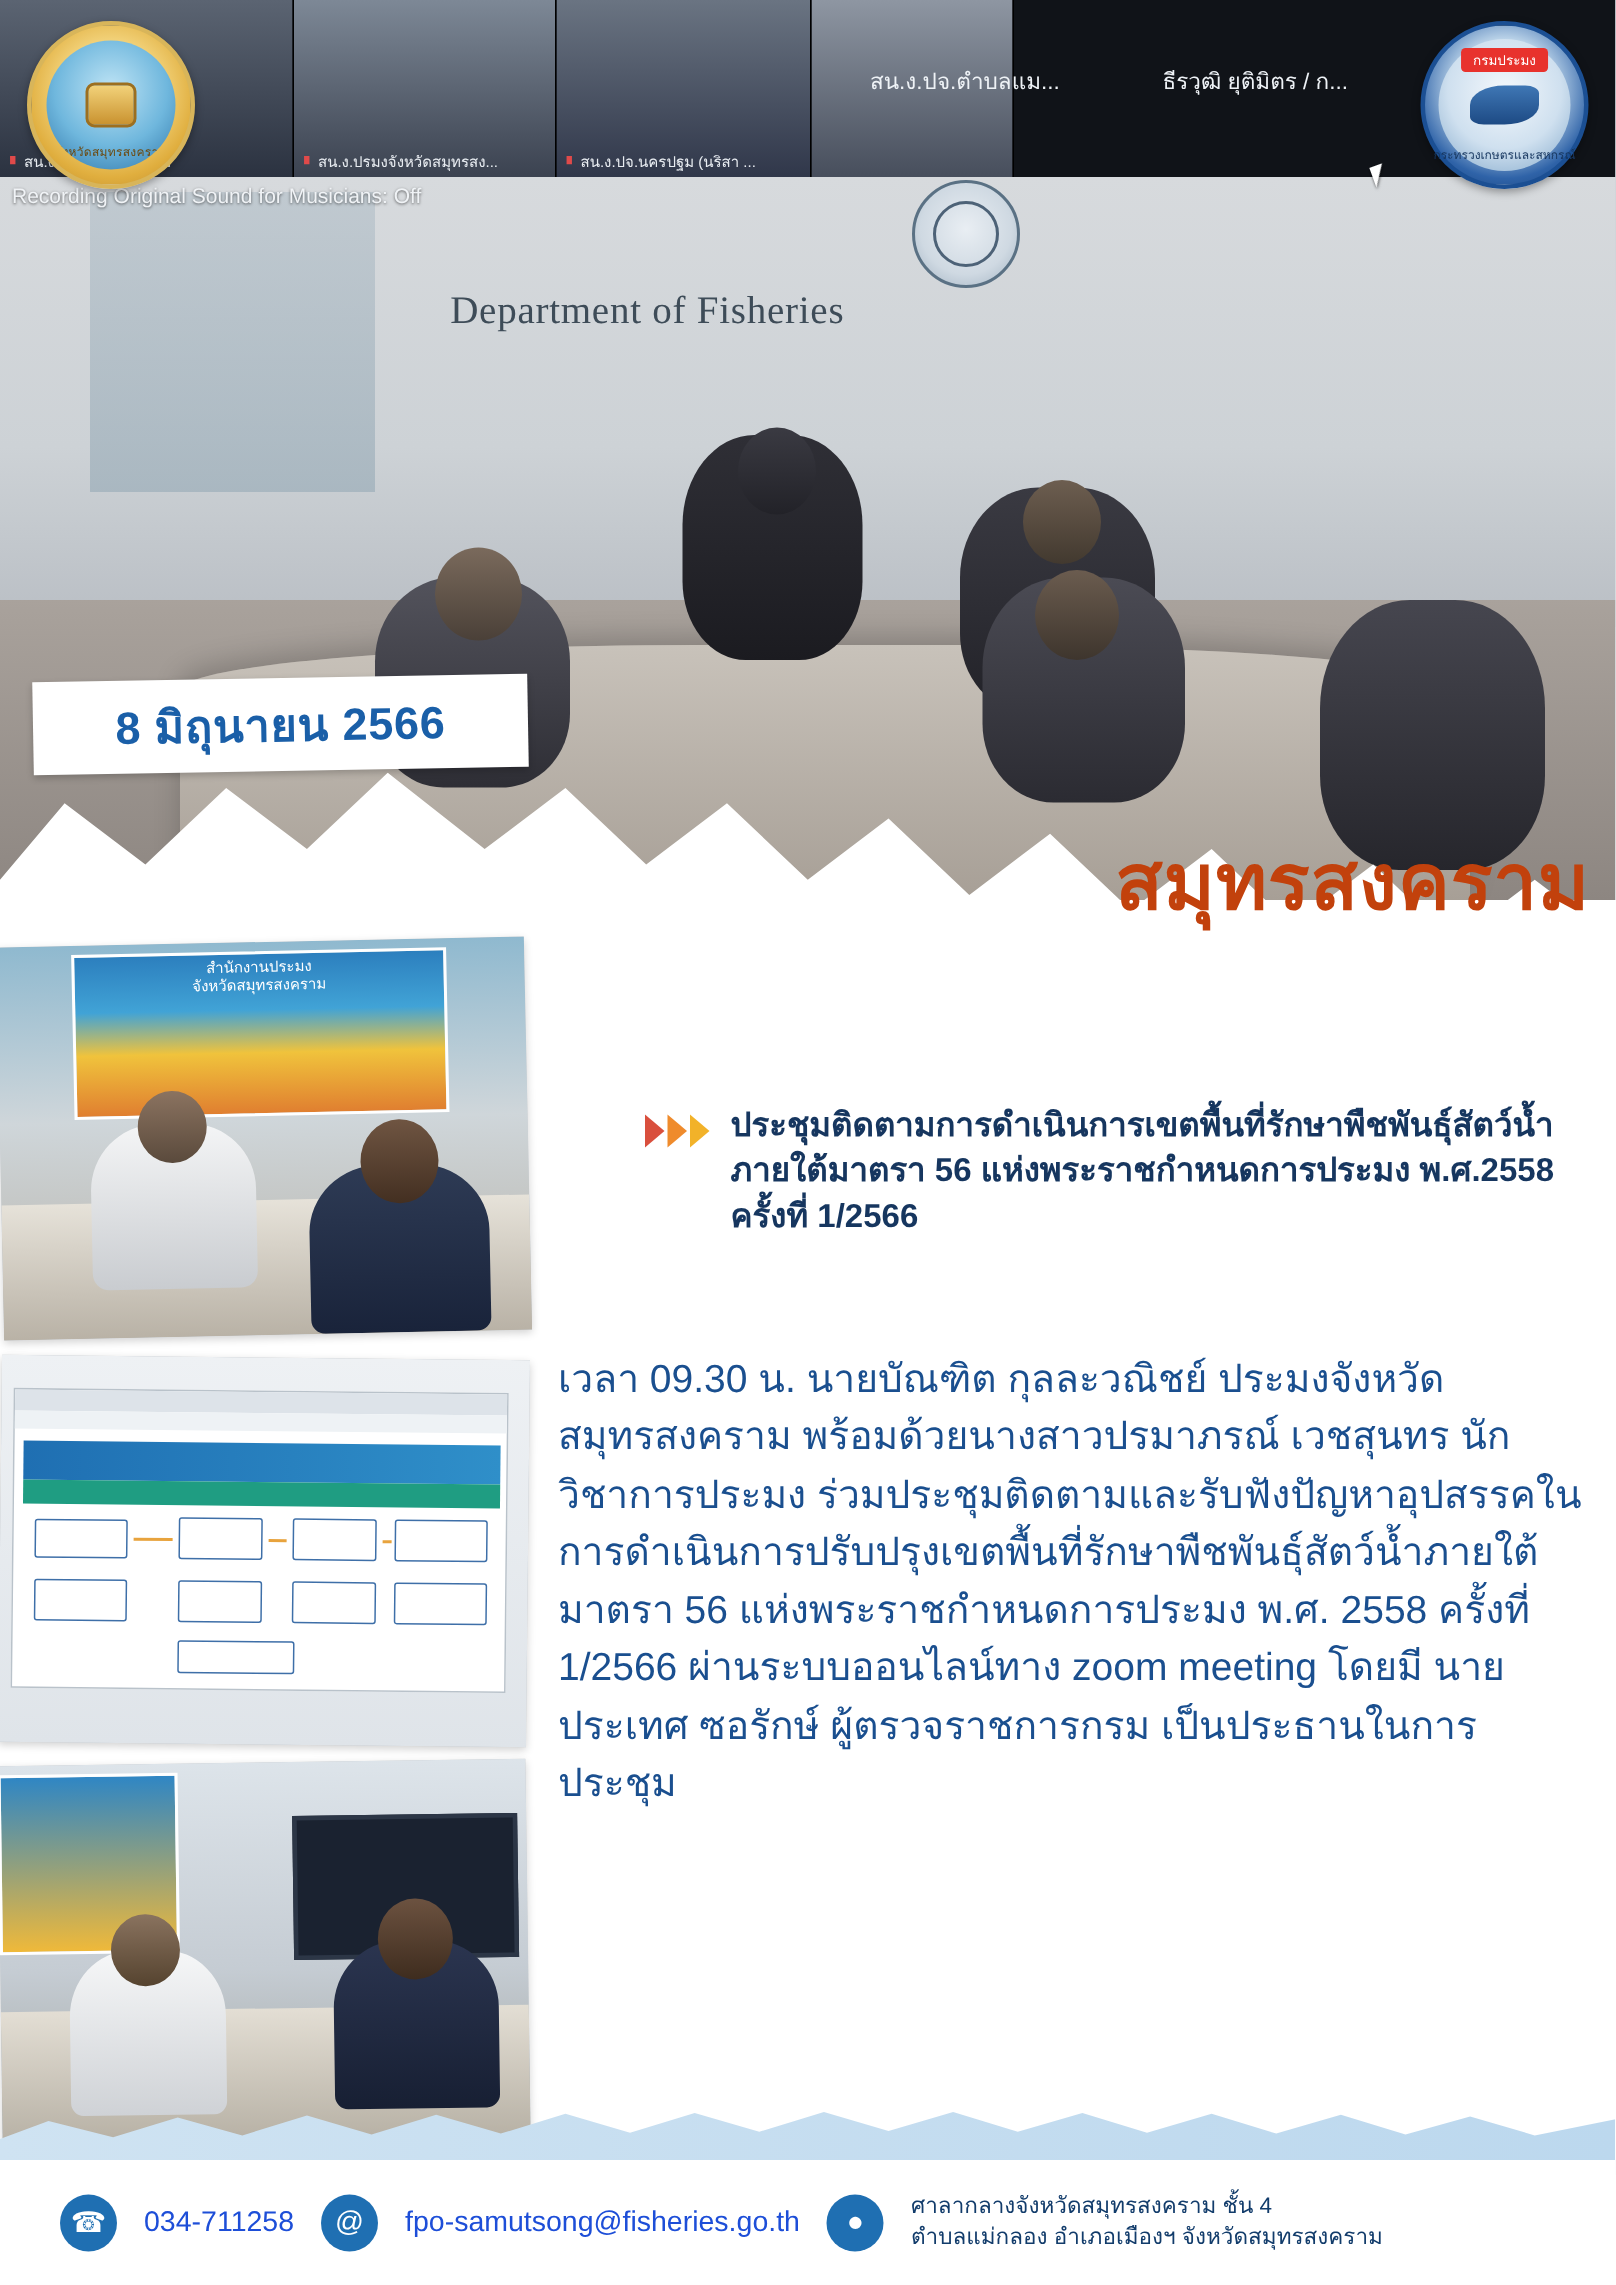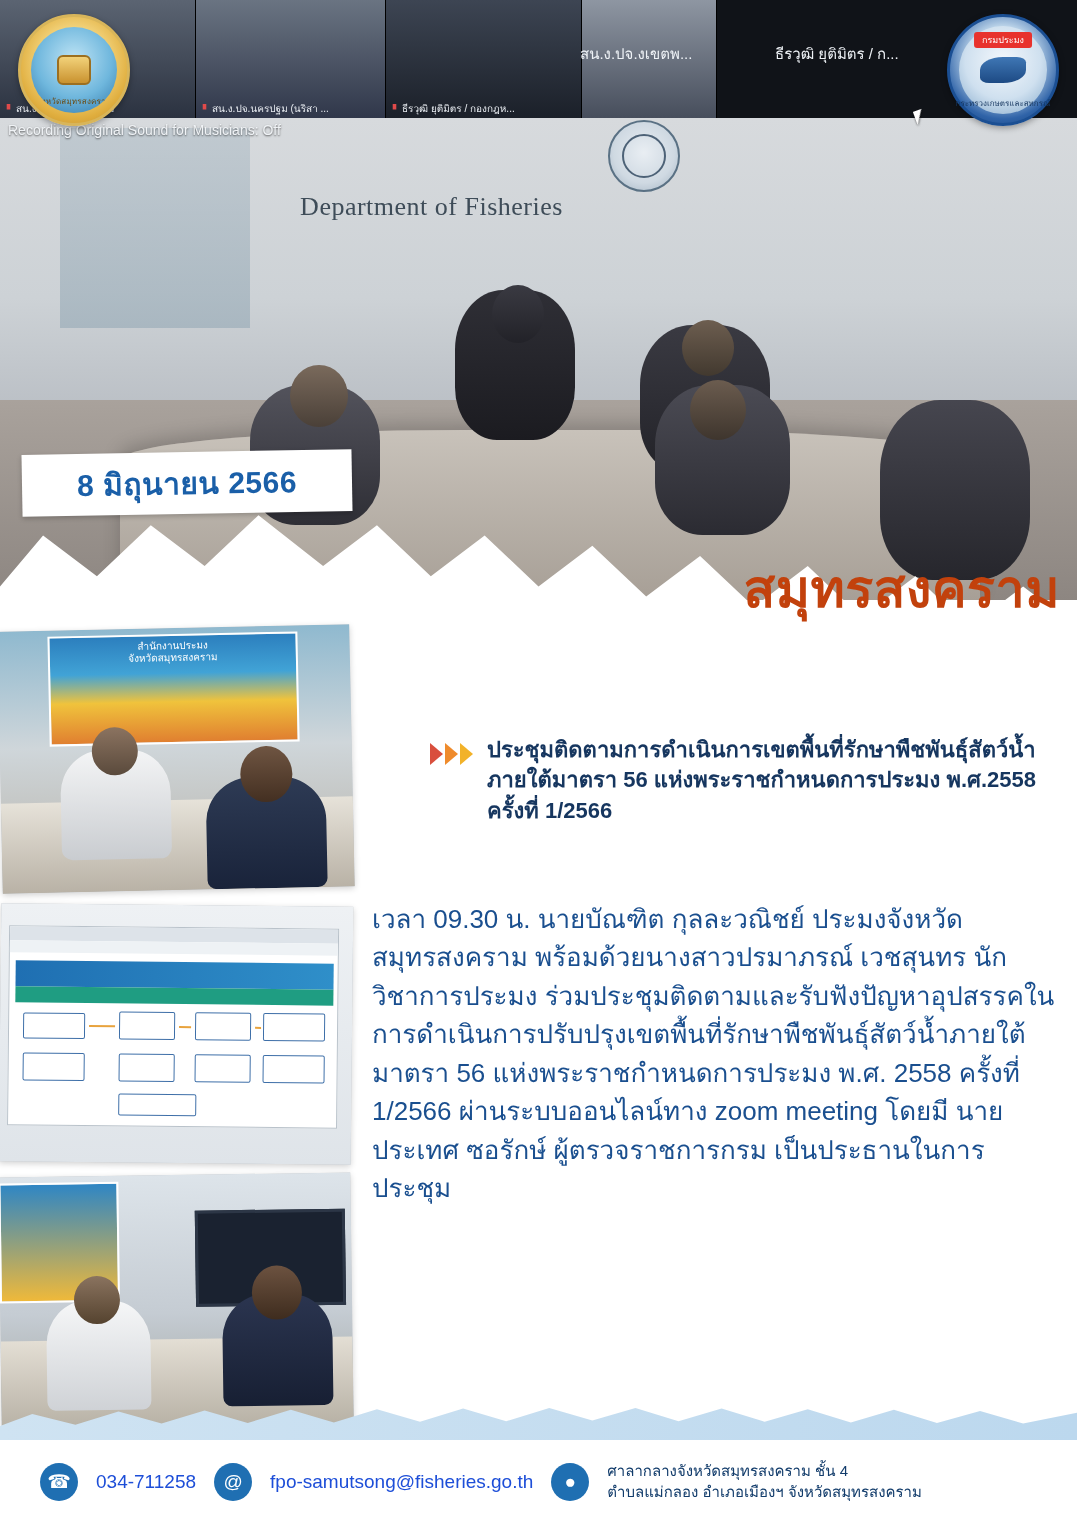--- a/index.html
+++ b/index.html
@@ -338,41 +338,41 @@
   <div class="person p5"></div>
 
   <div class="zoom-strip">
     <div class="zoom-tile" style="width:196px">
       <div class="zt-img" style="background:linear-gradient(180deg,#5b6472,#2b3240)"></div>
       <div class="zt-label">
         <span class="mic-off"></span>
         <span>สน.ง.ปจ.สมุทรสงคราม</span>
       </div>
     </div>
-    <div class="zoom-tile" style="width:190px">
+    <div class="zoom-tile" style="width:175px">
+      <div class="zt-img" style="background:linear-gradient(180deg,#7d8896,#3b4250)"></div>
+      <div class="zt-label">
+        <span class="mic-off"></span>
+        <span>สน.ง.ปรมงจังหวัดสมุทรสง...</span>
+      </div>
+    </div>
+    <div class="zoom-tile" style="width:170px">
       <div class="zt-img" style="background:linear-gradient(180deg,#6a7482,#30374a)"></div>
       <div class="zt-label">
         <span class="mic-off"></span>
         <span>สน.ง.ปจ.นครปฐม (นริสา ...</span>
       </div>
     </div>
-    <div class="zoom-tile" style="width:196px">
-      <div class="zt-img" style="background:linear-gradient(180deg,#3d4553,#1b2029)"></div>
-      <div class="zt-label">
-        <span class="mic-off"></span>
-        <span>ธีรวุฒิ ยุติมิตร / กองกฎห...</span>
-      </div>
-    </div>
     <div class="zoom-tile" style="width:135px">
       <div class="zt-img" style="background:linear-gradient(180deg,#8e96a2,#474e5c)"></div>
       <div class="zt-label"></div>
     </div>
   </div>
 
-  <div class="zoom-big-name" style="left:580px; top:42px;">สน.ง.ปจ.งเขตพ...</div>
+  <div class="zoom-big-name" style="left:580px; top:42px;">สน.ง.ปจ.ตำบลแม...</div>
   <div class="zoom-big-name" style="left:775px; top:42px;">ธีรวุฒิ ยุติมิตร / ก...</div>
 
   <div class="rec-banner">Recording Original Sound for Musicians: Off</div>
   <div class="cursor-arrow"></div>
 </div>
 
 <div class="logo-badge logo-left">
   <div class="inner">
     <div class="drum"></div>
     <div class="ring-text">จังหวัดสมุทรสงคราม</div>

